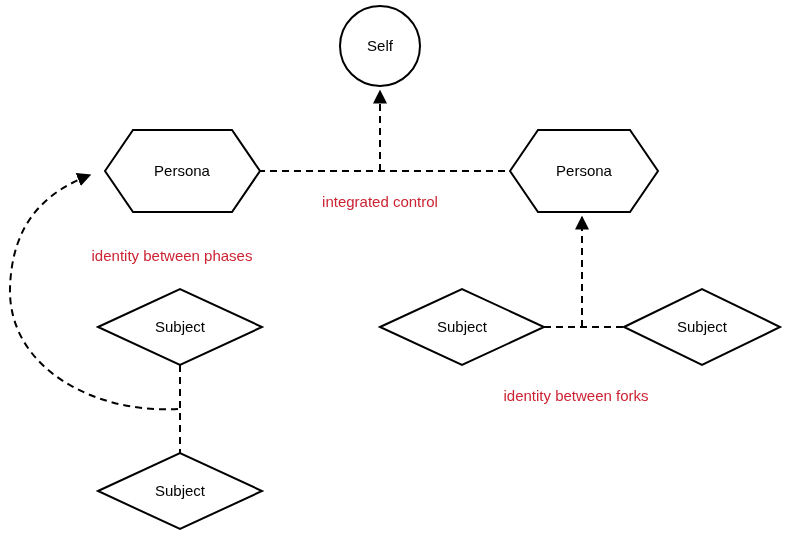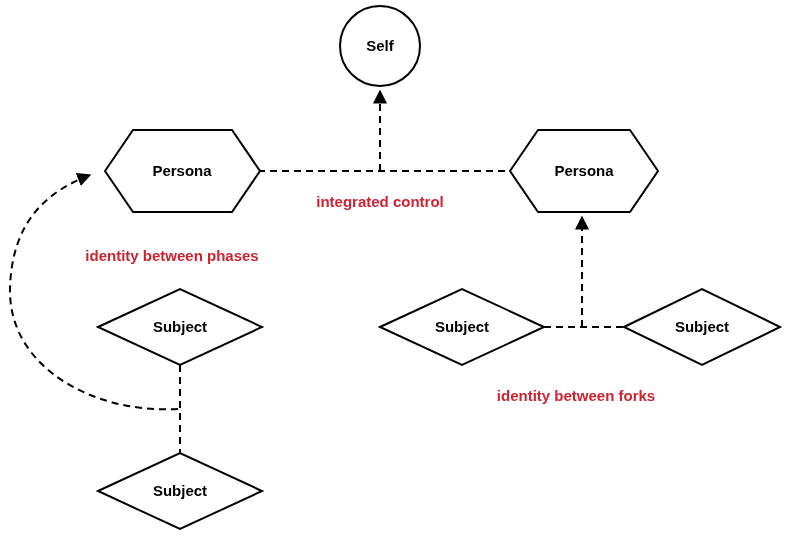--- a/index.html
+++ b/index.html
@@ -6,21 +6,20 @@
     margin: 0;
     padding: 0;
     background: #ffffff;
   }
   .canvas {
     position: relative;
     width: 790px;
     height: 544px;
     background: #ffffff;
     font-family: "Liberation Sans", sans-serif;
-    font-weight: bold;
   }
   svg { display: block; }
   .shape {
     fill: #ffffff;
     stroke: #000000;
     stroke-width: 2;
   }
   .edge {
     fill: none;
     stroke: #000000;

